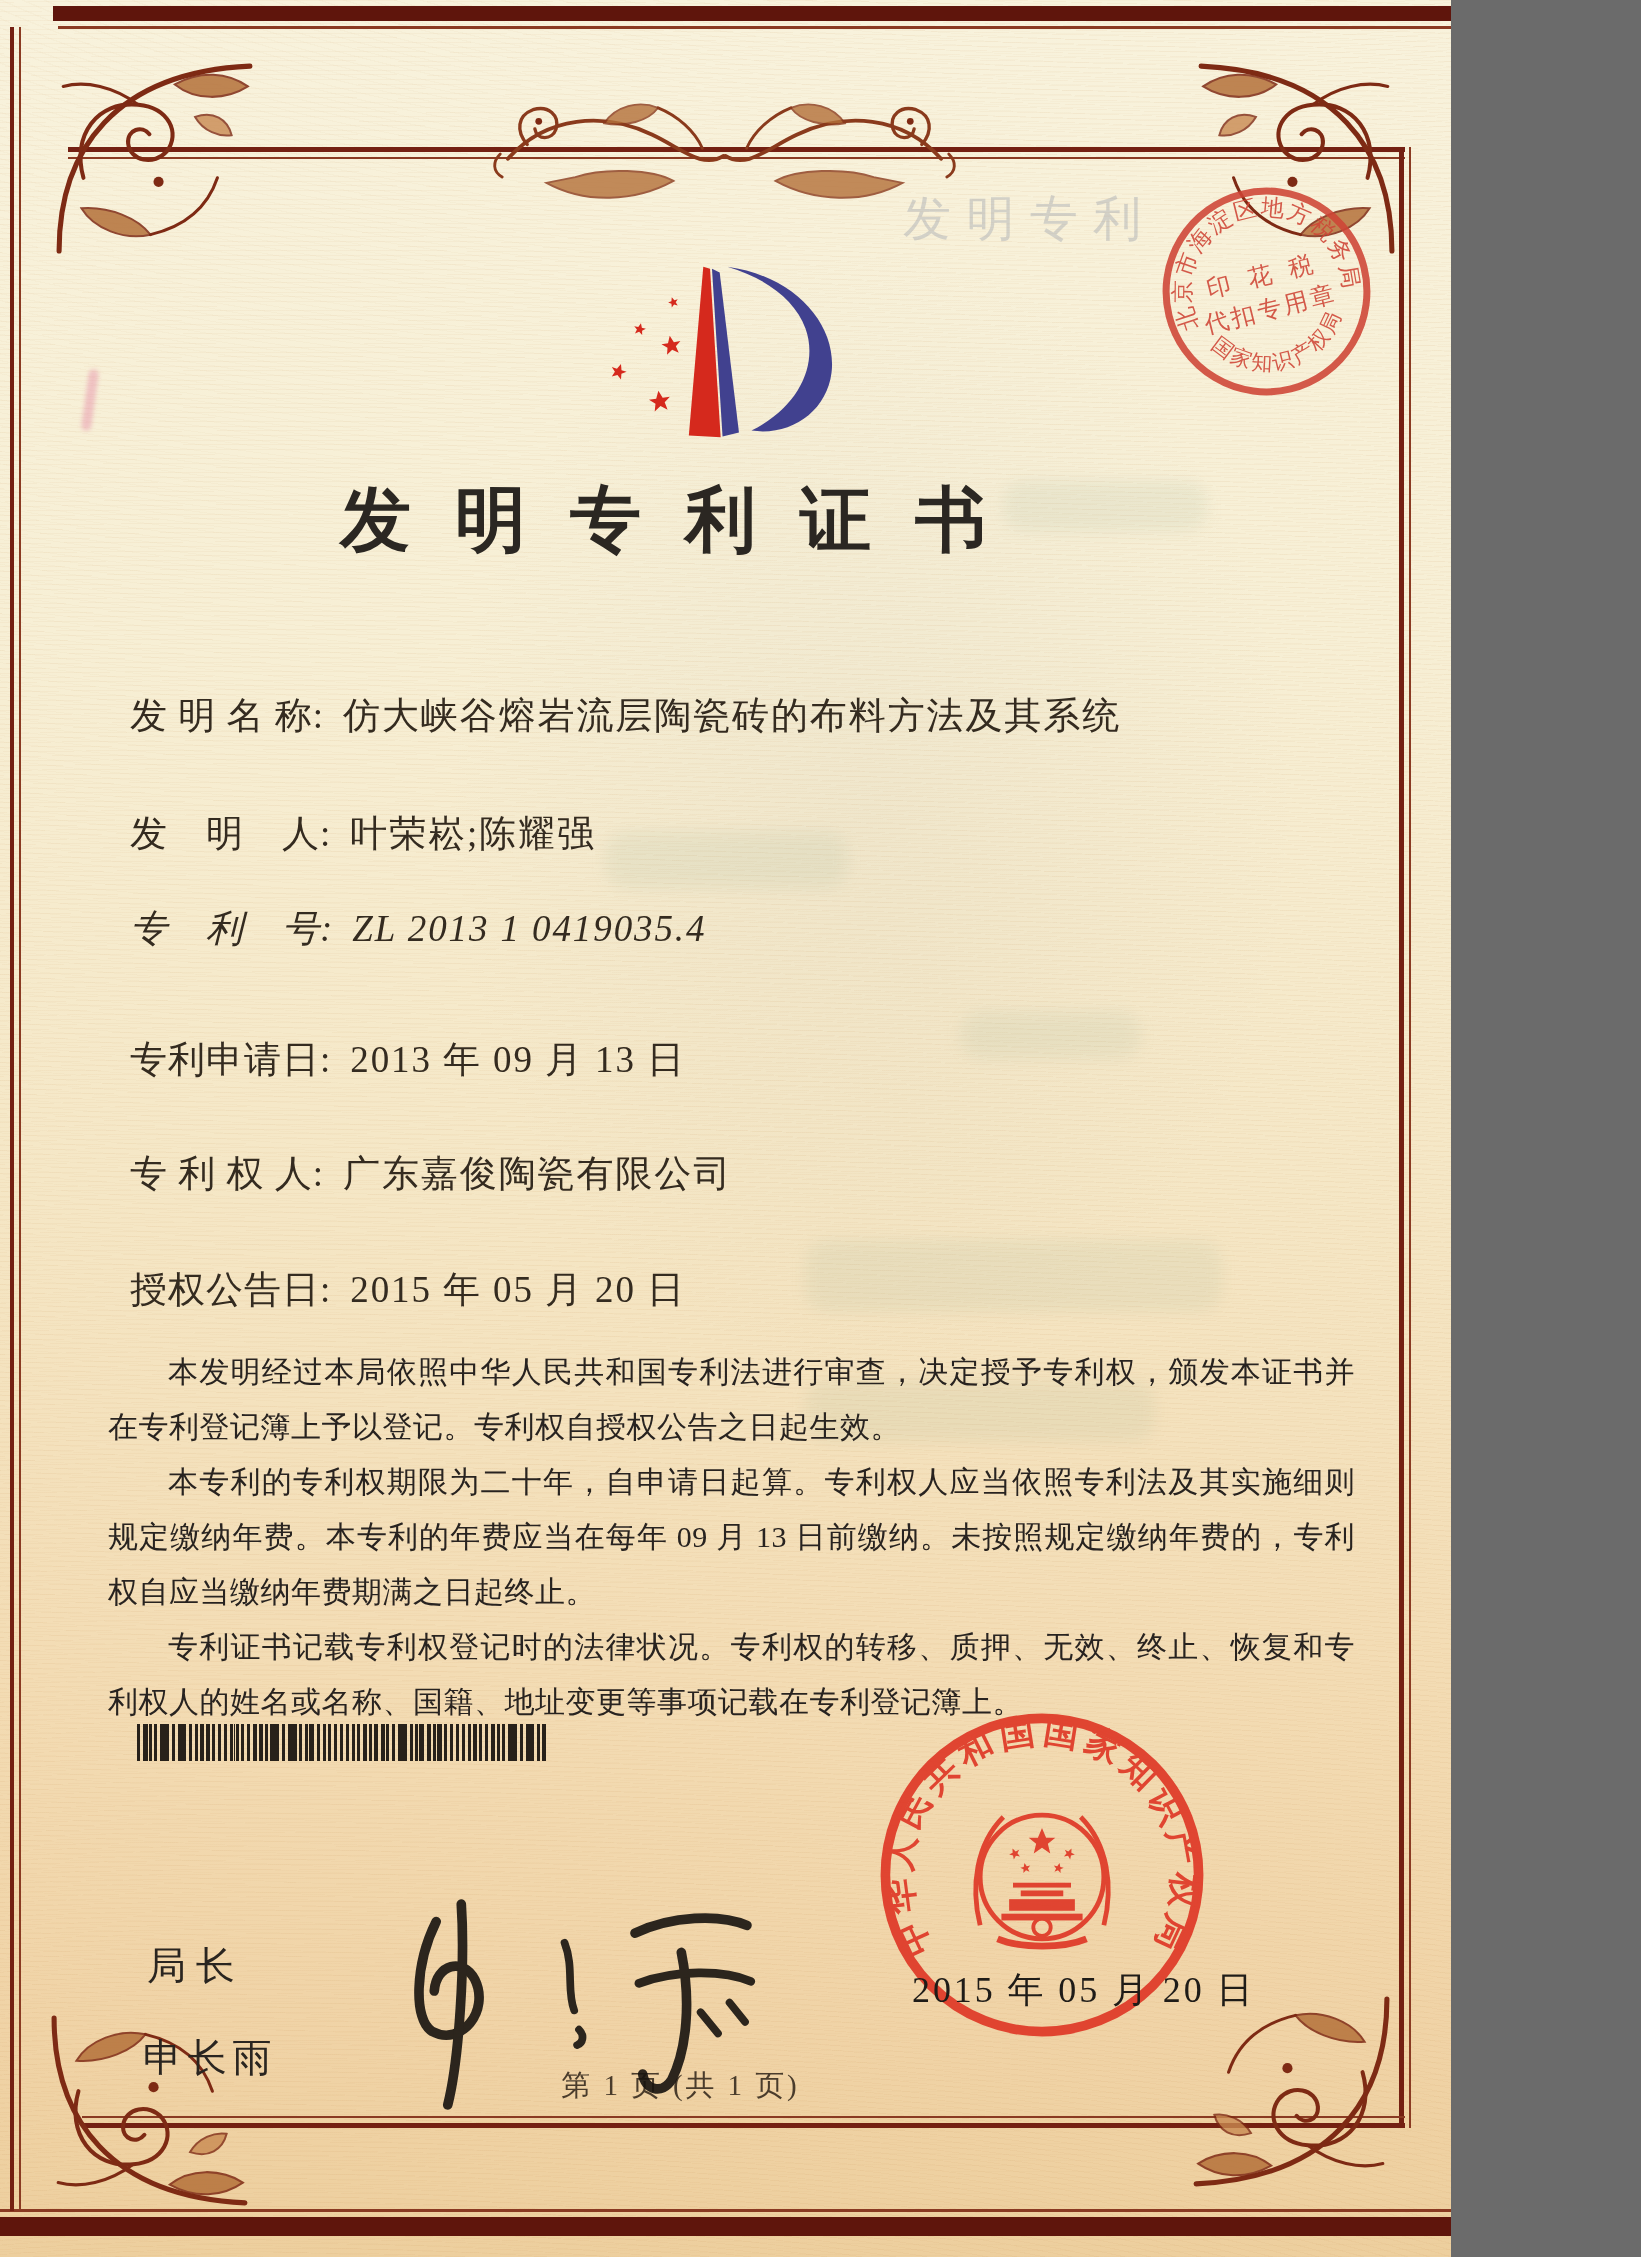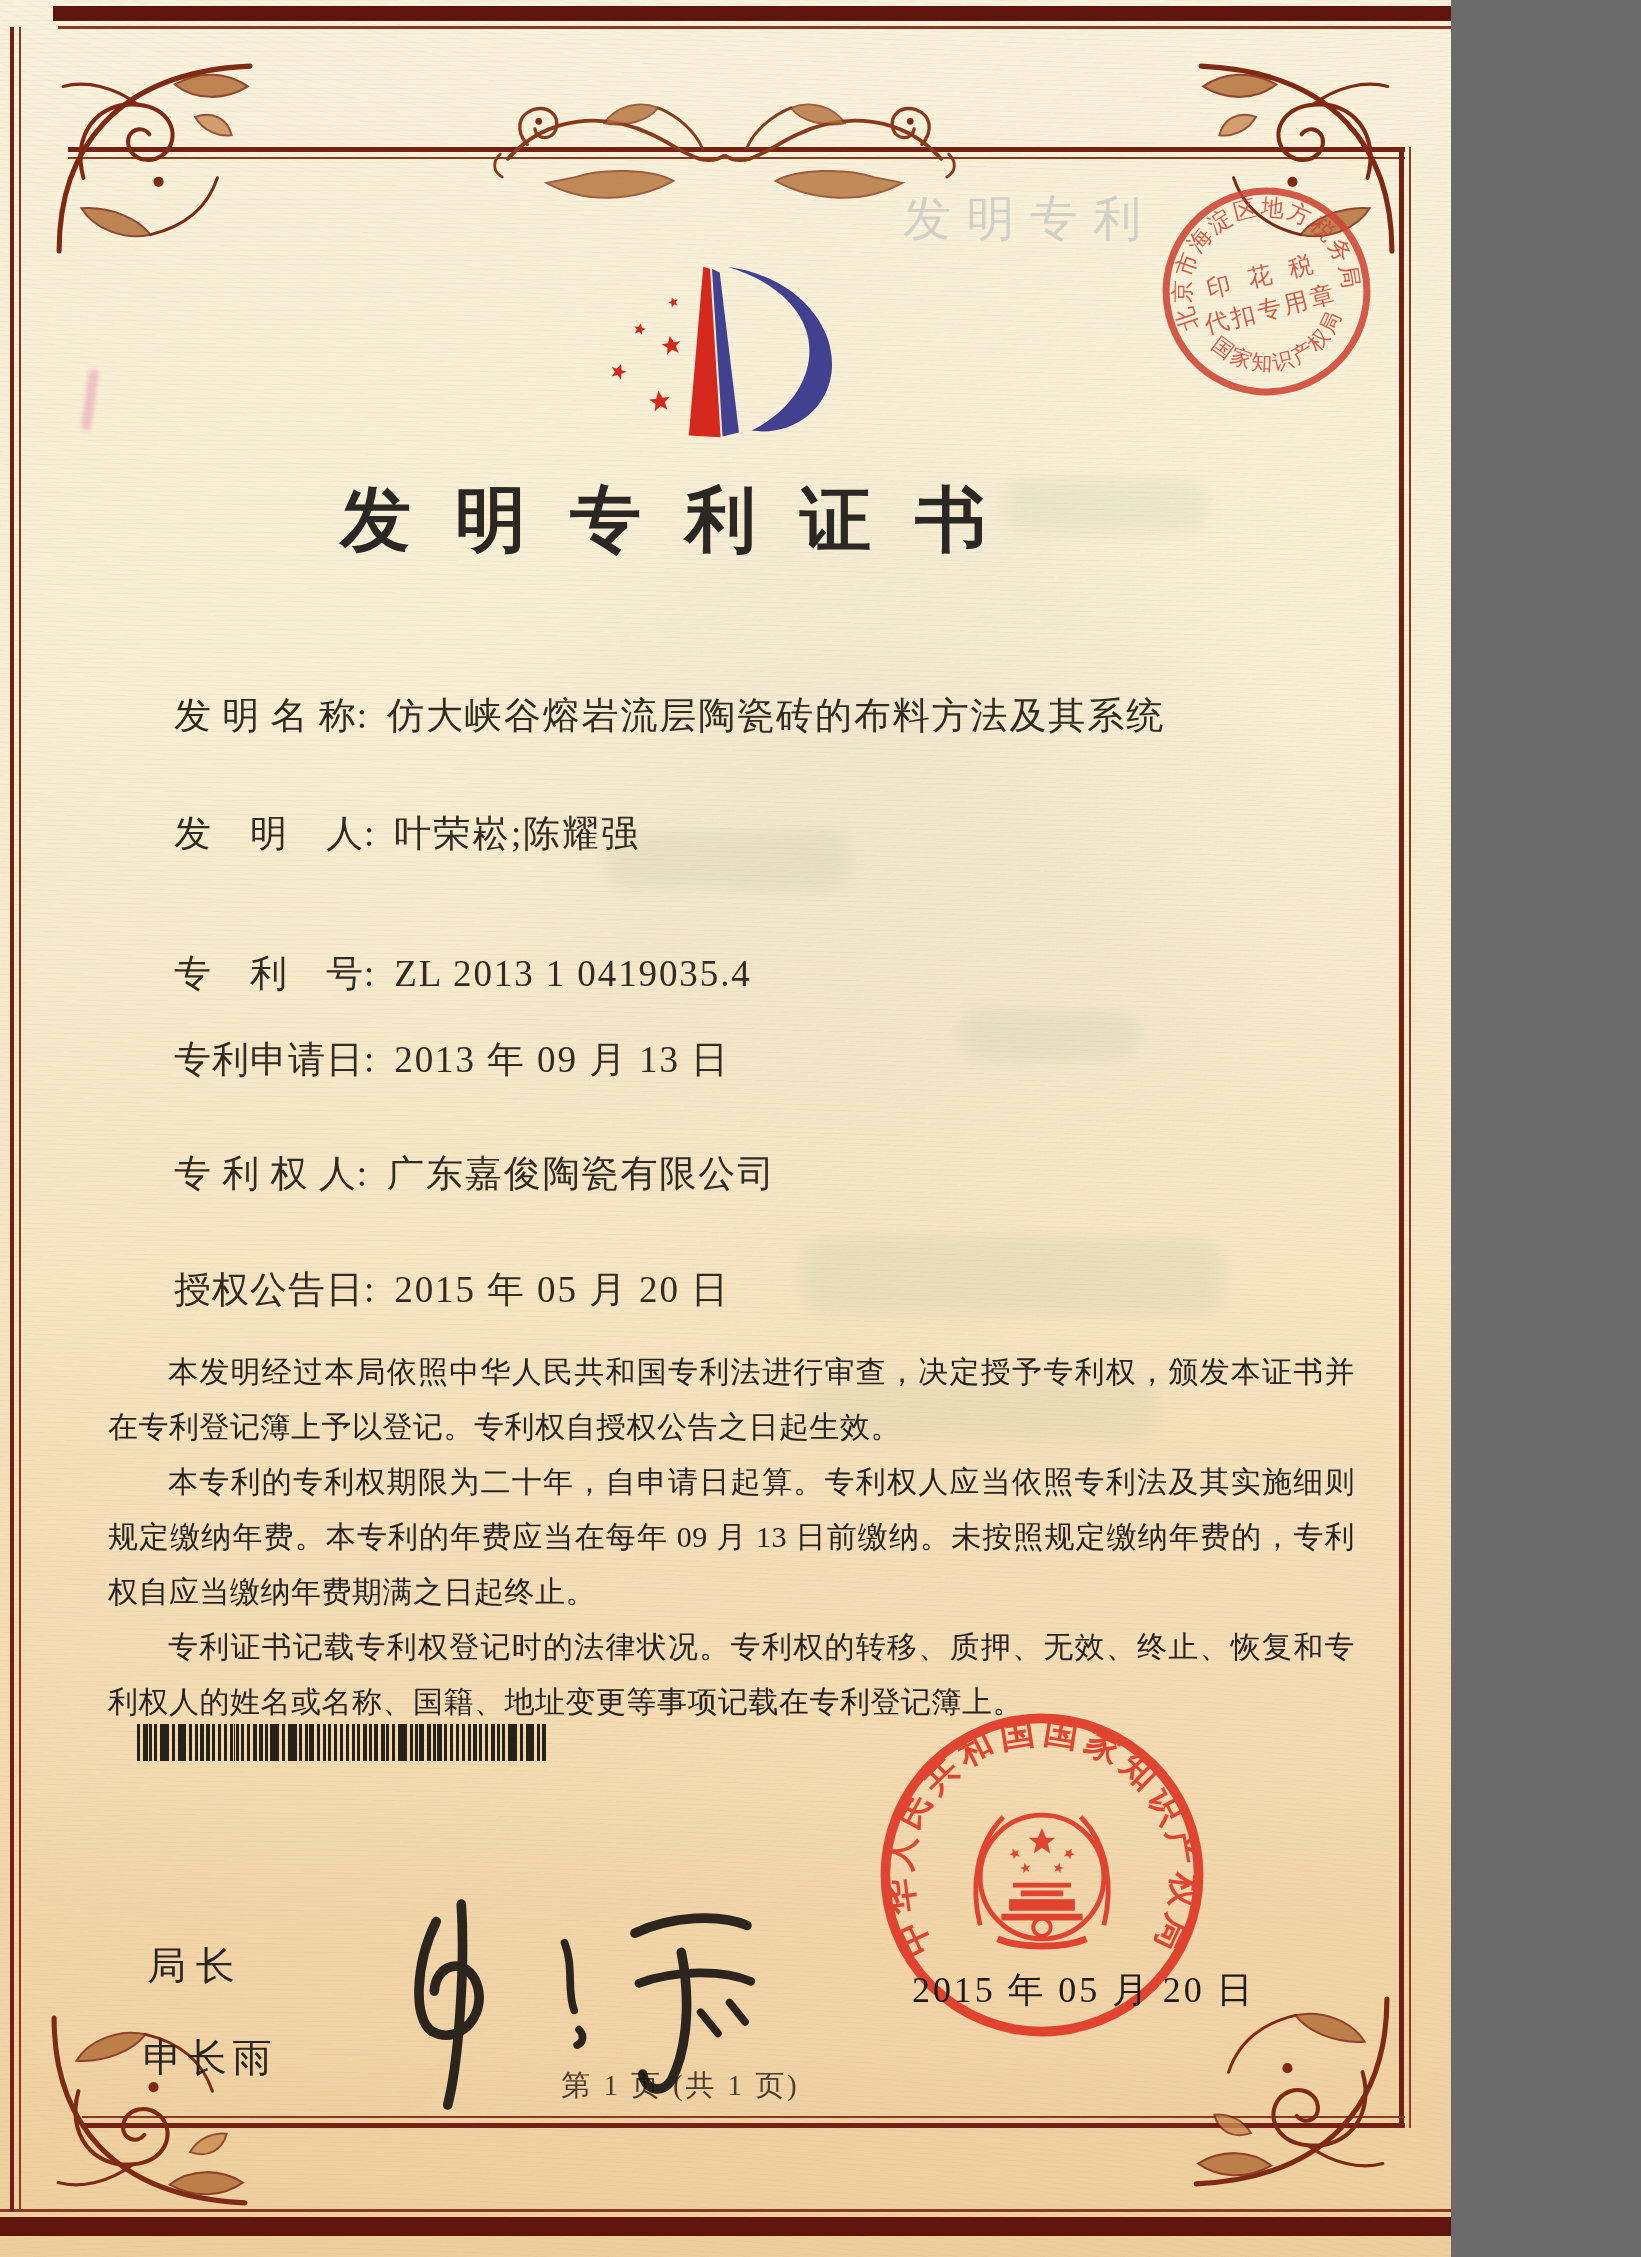--- a/index.html
+++ b/index.html
@@ -24,21 +24,21 @@
   .scan-strip{left:1580px;top:0;width:62px;height:2257px;
     background:linear-gradient(90deg,#a9a79f 0,#d8d7d1 8.7px,#f1f1ed 23px,#fbfbf9 100%);}
   .scan-shadow{left:1562px;top:0;width:17.4px;height:2257px;
     background:linear-gradient(90deg,rgba(0,0,0,0),rgba(90,80,70,0.35));}
   .crease{left:1502px;top:29px;width:58px;height:2192px;
     background:linear-gradient(90deg,rgba(0,0,0,0),rgba(120,100,80,0.12) 70%,rgba(0,0,0,0));}
   
   .certno{left:97px;top:247px;font-size:36px;letter-spacing:3.9px;color:#3c342a;}
   .title{left:340px;top:473px;font-size:71px;font-weight:600;letter-spacing:44px;color:#2b2722;white-space:nowrap;}
   .frow{left:130px;font-size:37px;white-space:nowrap;color:#342b20;}
-  .frow .lab{letter-spacing:1px;margin-left:44px;}
+  .frow .lab{letter-spacing:1px;}
   .frow .val{margin-left:19px;letter-spacing:1.9px;}
   .bodytext{left:108px;top:1344px;width:1247px;font-size:30px;line-height:55px;
     text-align:justify;color:#282320;letter-spacing:0.5px;}
   .bodytext p{margin:0;text-indent:2em;}
   .barcode{left:137px;top:1724px;width:410px;height:37px;opacity:.92;
     background:
       repeating-linear-gradient(90deg,#17120e 0 2.9px,rgba(0,0,0,0) 2.9px 5.8px),
       repeating-linear-gradient(90deg,rgba(0,0,0,0) 0 7.7px,#17120e 7.7px 10.6px,rgba(0,0,0,0) 10.6px 18.3px),
       repeating-linear-gradient(90deg,rgba(0,0,0,0) 0 12.6px,#17120e 12.6px 14.5px,rgba(0,0,0,0) 14.5px 28px);}
   .signer-title{left:147px;top:1939px;font-size:39px;letter-spacing:9.7px;color:#2a2520;}
@@ -174,21 +174,21 @@
   </div>
 
   <div class="abs title">发明专利证书</div>
 
   <div class="abs frow" style="top:691px;">
     <span class="lab">发 明 名 称:</span><span class="val">仿大峡谷熔岩流层陶瓷砖的布料方法及其系统</span>
   </div>
   <div class="abs frow" style="top:809px;">
     <span class="lab">发　明　人:</span><span class="val">叶荣崧;陈耀强</span>
   </div>
-  <div class="abs frow" style="top:949px;">
+  <div class="abs frow" style="top:904px;font-style:italic;">
     <span class="lab">专　利　号:</span><span class="val">ZL 2013 1 0419035.4</span>
   </div>
   <div class="abs frow" style="top:1035px;">
     <span class="lab">专利申请日:</span><span class="val">2013 年 09 月 13 日</span>
   </div>
   <div class="abs frow" style="top:1149px;">
     <span class="lab">专 利 权 人:</span><span class="val">广东嘉俊陶瓷有限公司</span>
   </div>
   <div class="abs frow" style="top:1265px;text-align:center;">
     <span class="lab">授权公告日:</span><span class="val">2015 年 05 月 20 日</span>

